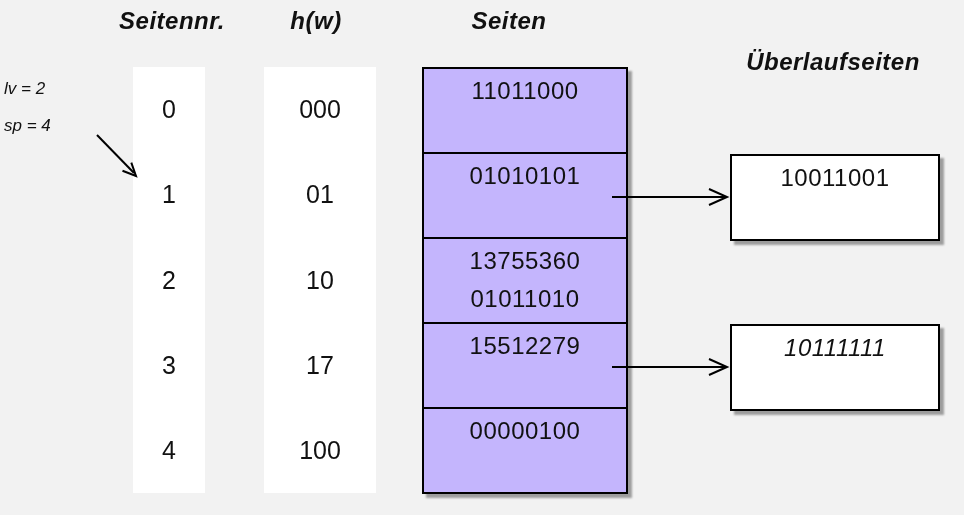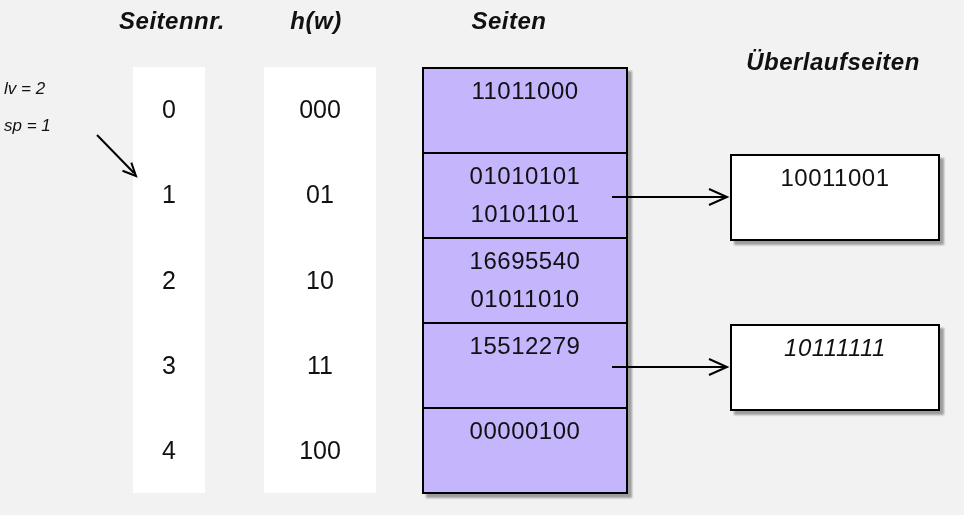--- a/index.html
+++ b/index.html
@@ -120,49 +120,48 @@
 
 <div class="stage">
 
   <div class="hdr" id="hdr-seitennr">Seitennr.</div>
   <div class="hdr" id="hdr-hw">h(w)</div>
   <div class="hdr" id="hdr-seiten">Seiten</div>
   <div class="hdr" id="hdr-ueberlauf">Überlaufseiten</div>
 
   <div class="annotation">
     <div>lv = 2</div>
-    <div>sp = 1</div>
+    <div>sp = 4</div>
   </div>
 
   <div class="strip" id="strip-pageno">
     <div class="strip-cell">0</div>
     <div class="strip-cell">1</div>
     <div class="strip-cell">2</div>
     <div class="strip-cell">3</div>
     <div class="strip-cell">4</div>
   </div>
 
   <div class="strip" id="strip-hash">
     <div class="strip-cell">000</div>
     <div class="strip-cell">01</div>
     <div class="strip-cell">10</div>
-    <div class="strip-cell">11</div>
+    <div class="strip-cell">17</div>
     <div class="strip-cell">100</div>
   </div>
 
   <div class="main-box">
     <div class="page-row">
       <div class="entry-line">11011000</div>
     </div>
     <div class="page-row">
       <div class="entry-line">01010101</div>
-      <div class="entry-line">10101101</div>
     </div>
     <div class="page-row">
-      <div class="entry-line">16695540</div>
+      <div class="entry-line">13755360</div>
       <div class="entry-line">01011010</div>
     </div>
     <div class="page-row">
       <div class="entry-line">15512279</div>
     </div>
     <div class="page-row">
       <div class="entry-line">00000100</div>
     </div>
   </div>
 

